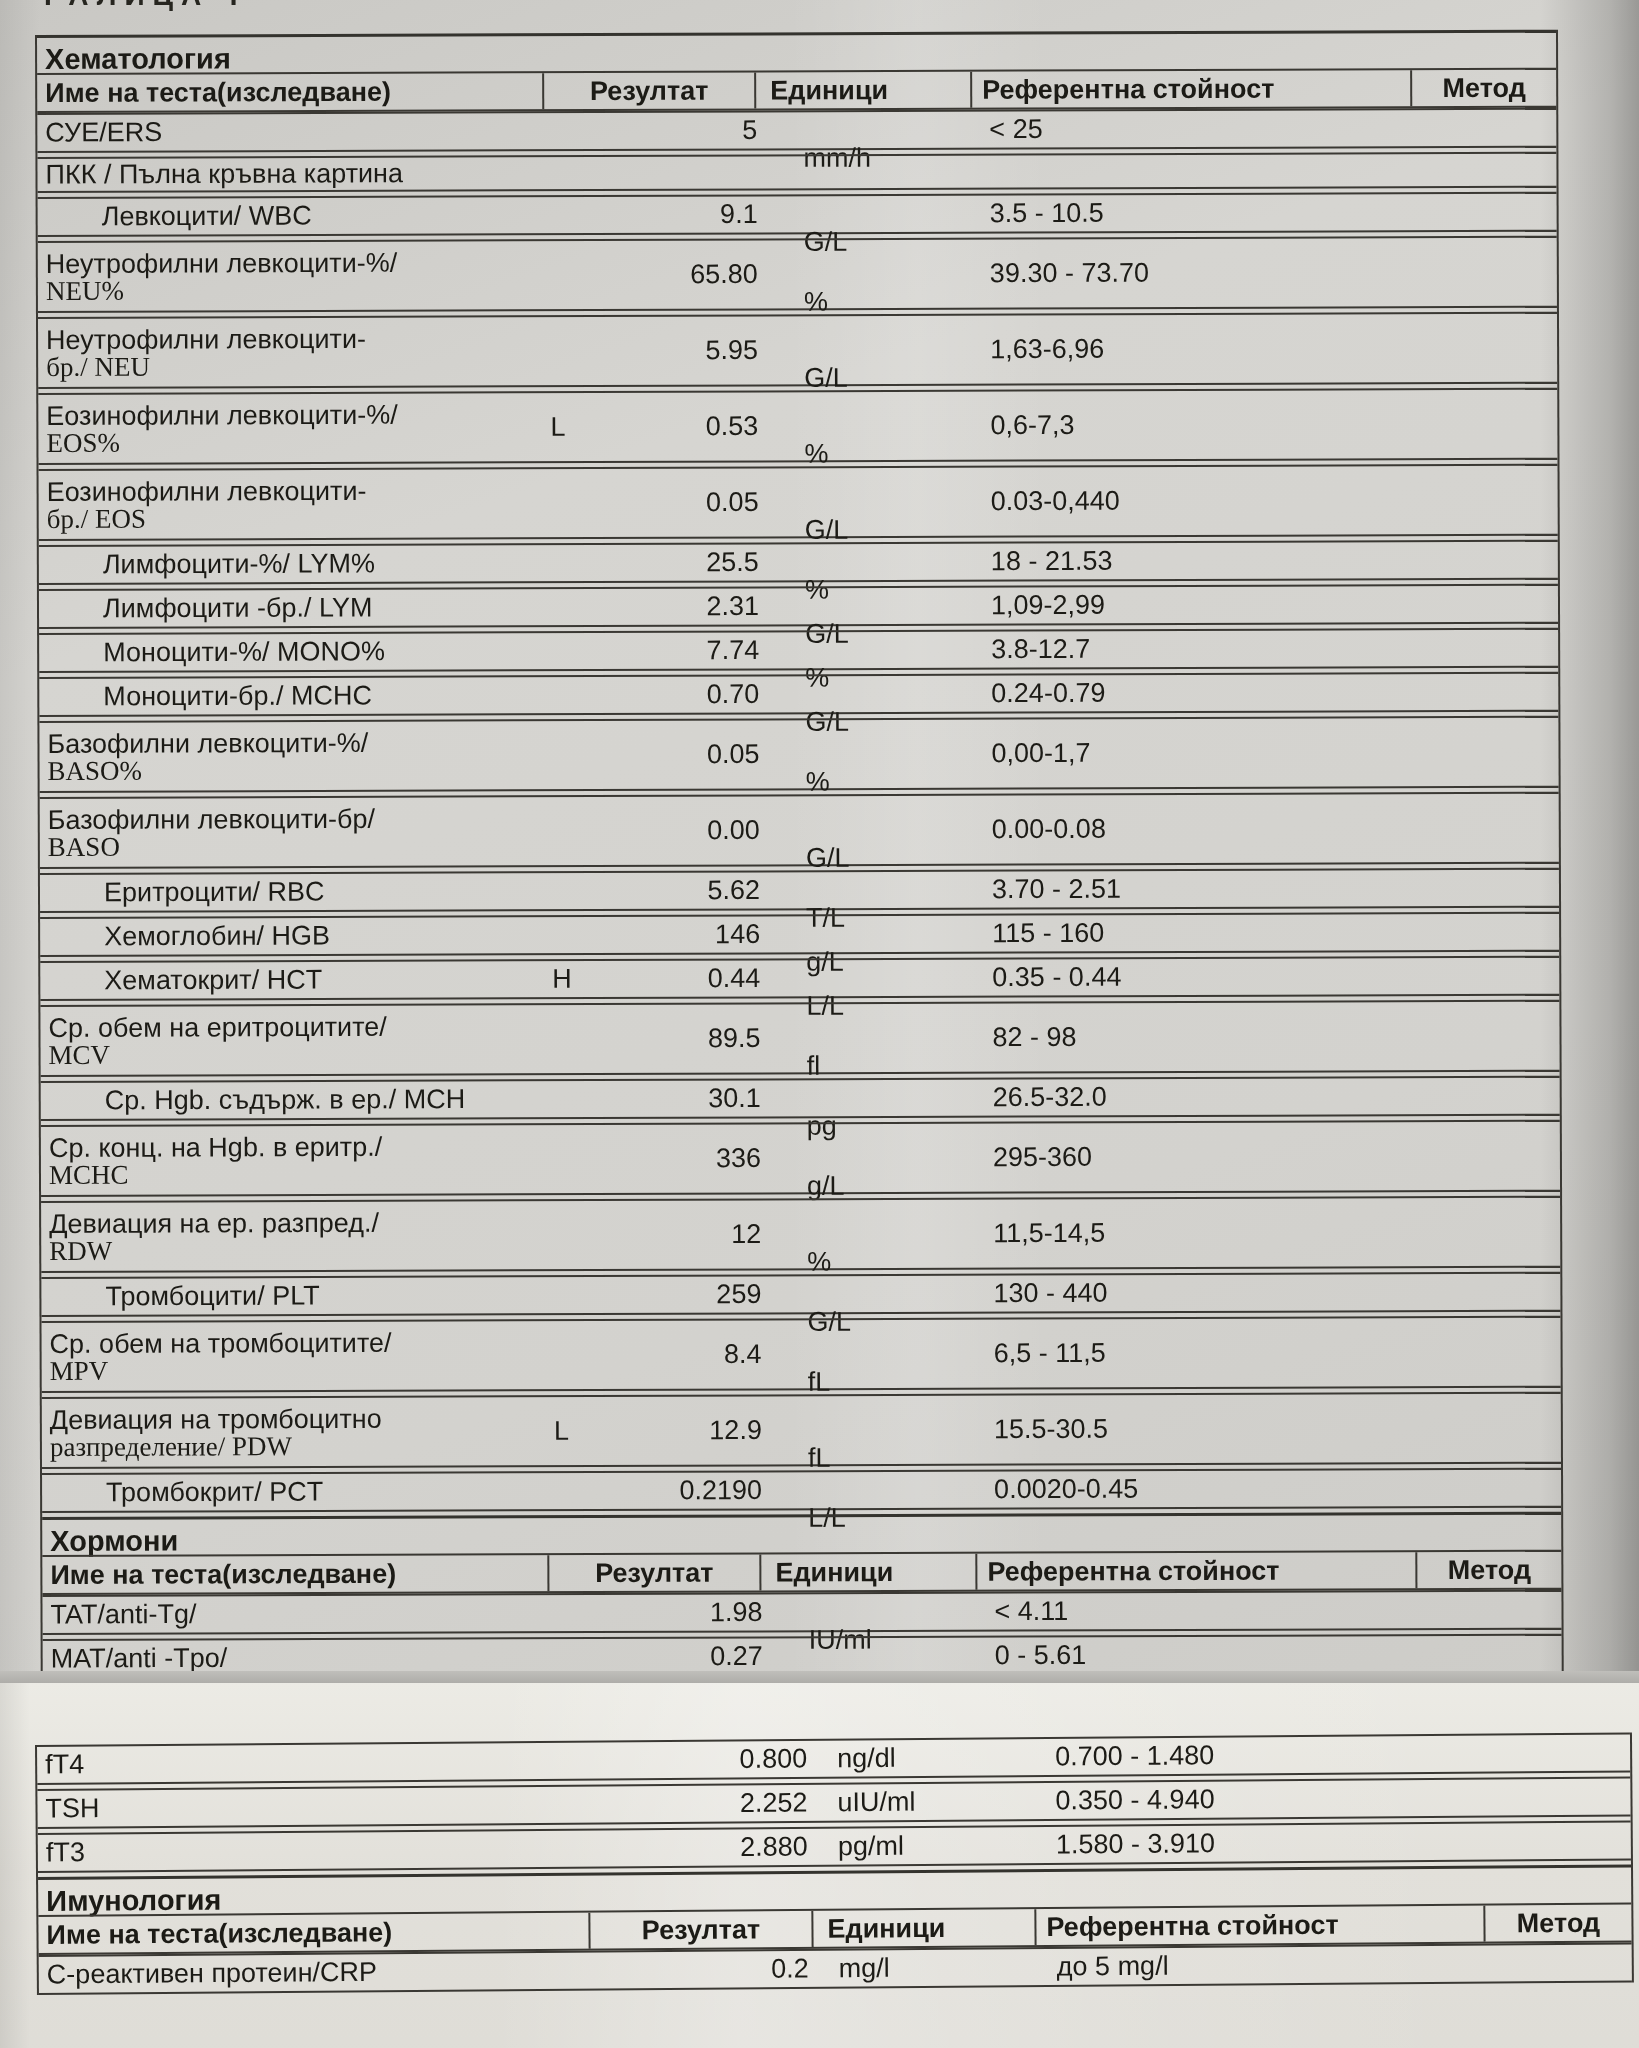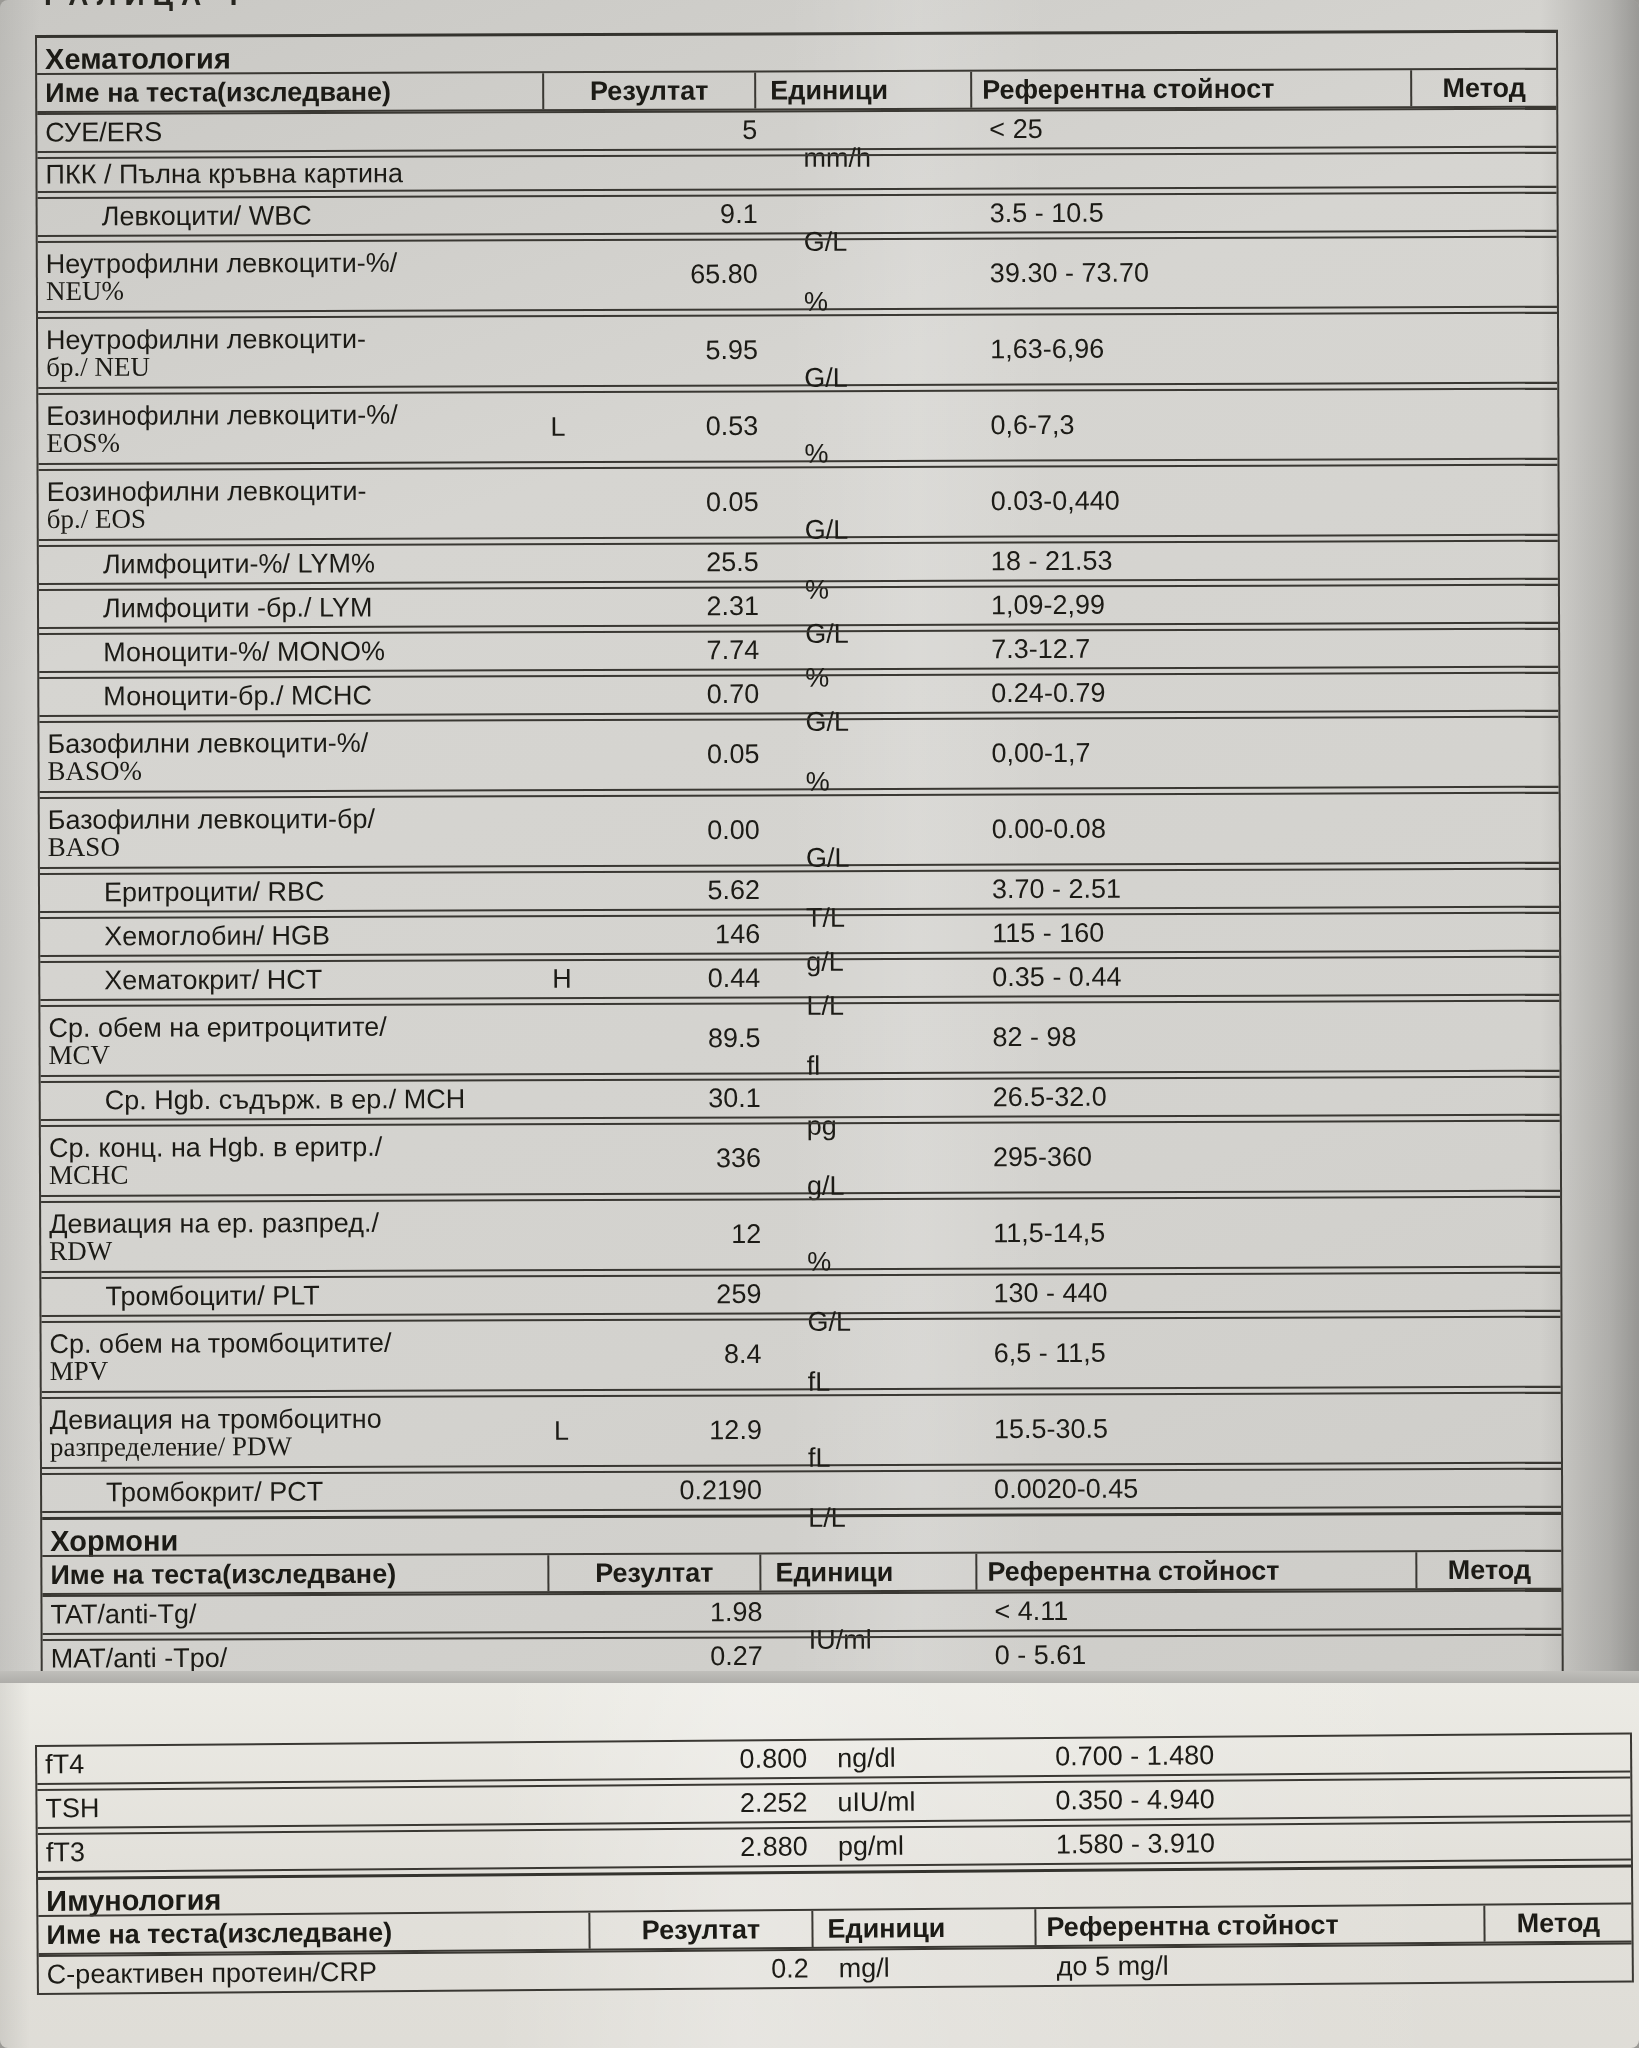--- a/index.html
+++ b/index.html
@@ -1,21 +1,21 @@
 <!DOCTYPE html>
 <html><head>
 <meta charset="utf-8">
 <style>
   html,body{margin:0;padding:0;}
   body{
     width:1639px;height:2048px;overflow:hidden;
     font-family:"Liberation Sans","DejaVu Sans",sans-serif;
     background:#9a9995;
   }
-  .photo{position:relative;width:1639px;height:2048px;overflow:hidden;border-radius:8px;}
+  .photo{position:relative;width:1639px;height:2048px;overflow:hidden;}
 
   
   .scan{position:absolute;left:0;width:1639px;}
   .scan-top{
     top:0;height:1683px;
     background:
       linear-gradient(to right, rgba(0,0,0,.07), rgba(0,0,0,0) 40px),
       linear-gradient(to right, rgba(255,255,255,0) 48%, rgba(255,255,255,.14) 56%, rgba(255,255,255,0) 64%),
       linear-gradient(to right, rgba(0,0,0,0) 1540px, rgba(0,0,0,.16) 1610px, rgba(0,0,0,.28) 1639px),
       linear-gradient(160deg,#c9c8c4,#d6d5d1 30%,#d3d2ce 70%,#cdccc8);
@@ -151,21 +151,21 @@
         <div class="row single">
           <span class="name1 indent">Лимфоцити -бр./ LYM</span>
           <span class="result">2.31</span>
           <span class="units">G/L</span>
           <span class="reference">1,09-2,99</span>
         </div>
         <div class="row single">
           <span class="name1 indent">Моноцити-%/ MONO%</span>
           <span class="result">7.74</span>
           <span class="units">%</span>
-          <span class="reference">7.3-12.7</span>
+          <span class="reference">3.8-12.7</span>
         </div>
         <div class="row single">
           <span class="name1 indent">Моноцити-бр./ MCHC</span>
           <span class="result">0.70</span>
           <span class="units">G/L</span>
           <span class="reference">0.24-0.79</span>
         </div>
         <div class="row double">
           <span class="name1">Базофилни левкоцити-%/</span>
           <span class="name2">BASO%</span>

